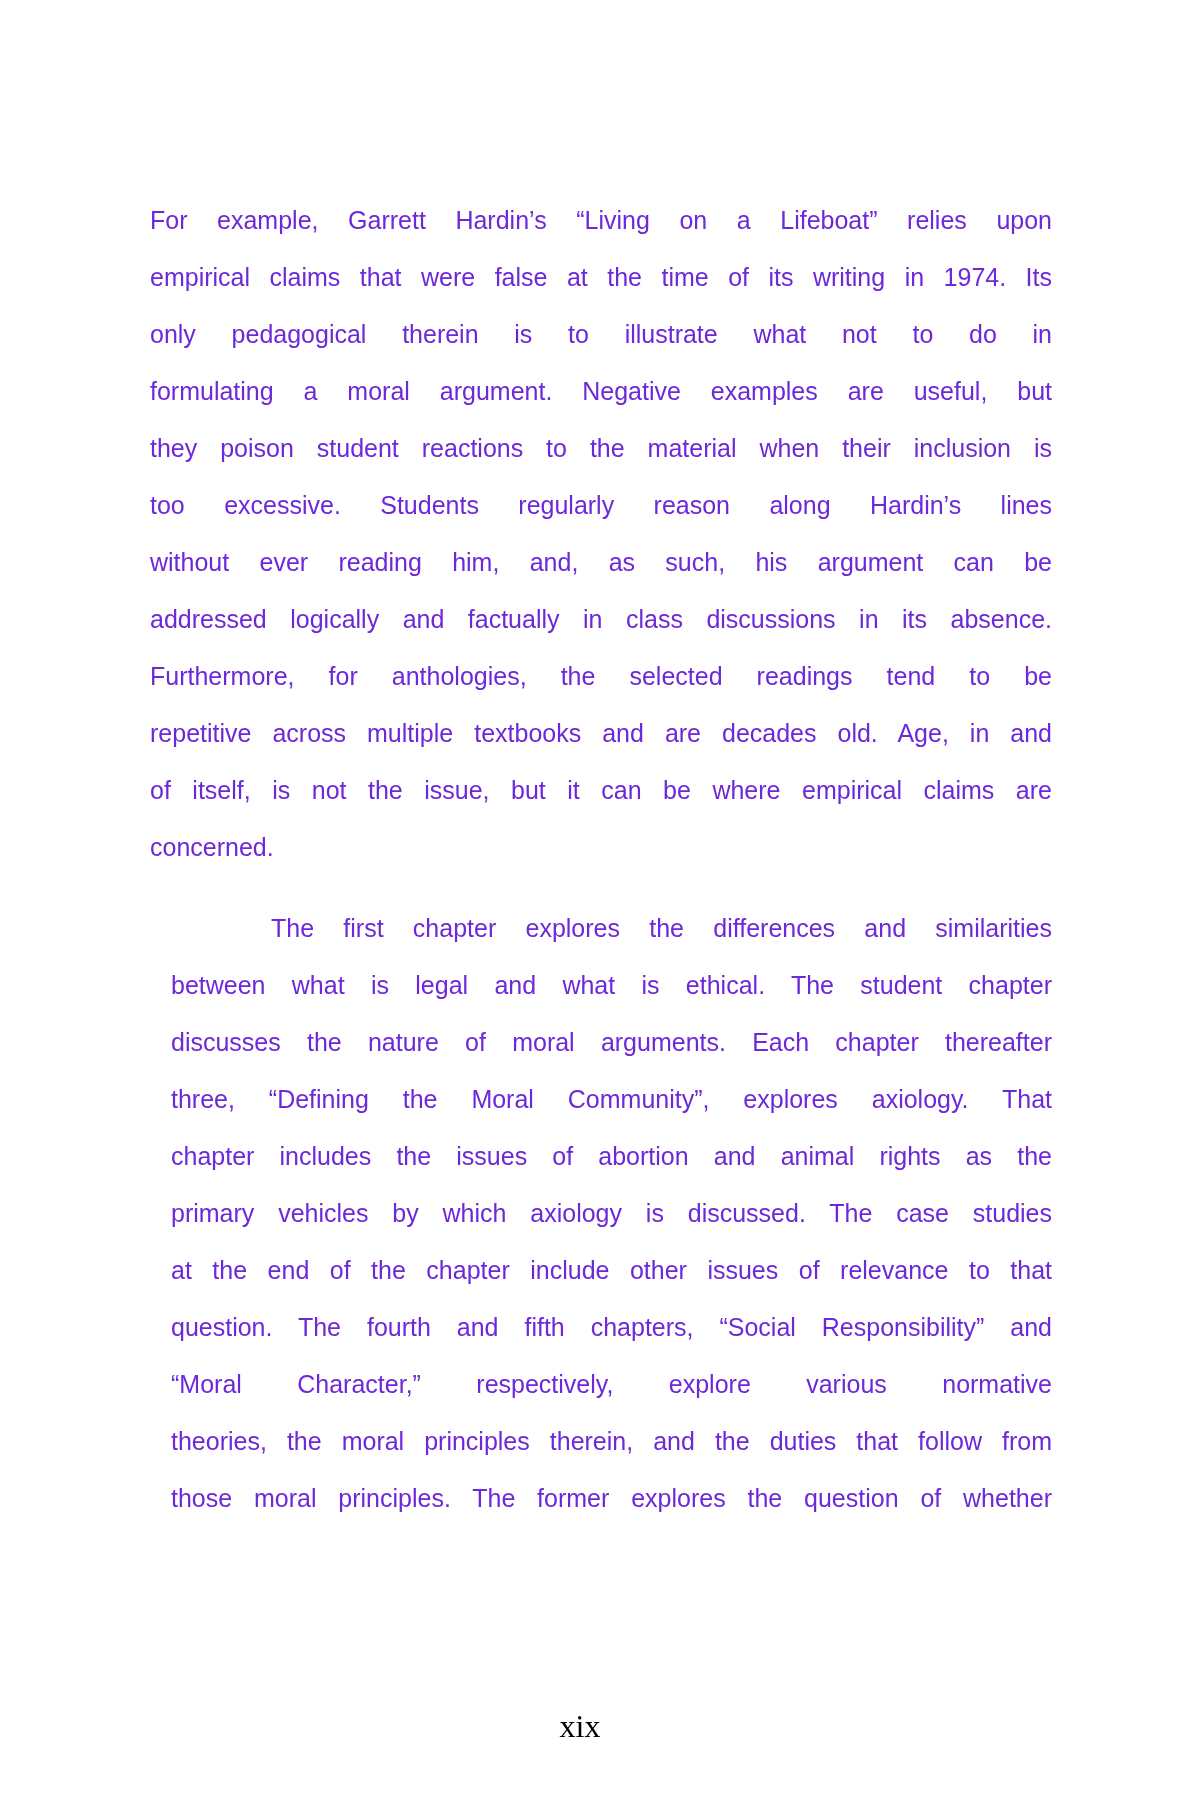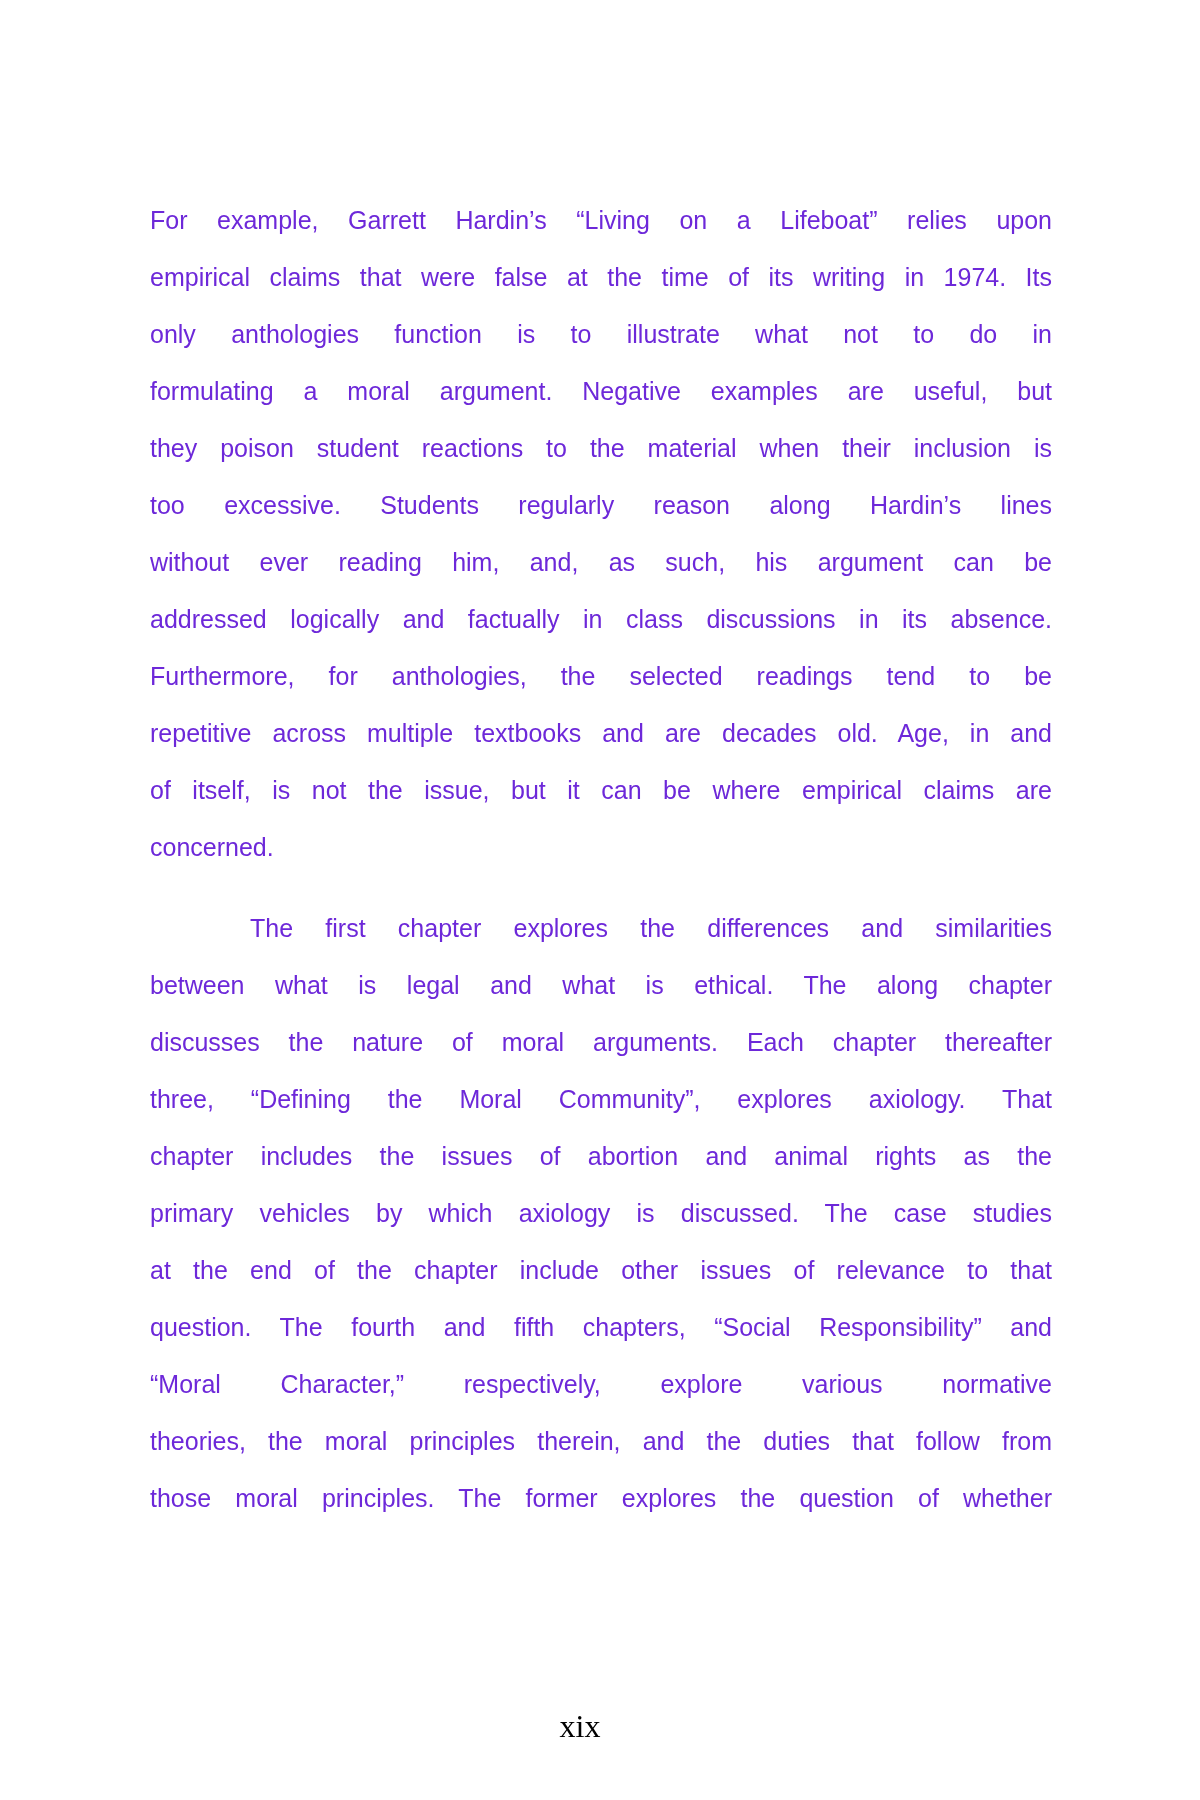--- a/index.html
+++ b/index.html
@@ -22,20 +22,21 @@
     font-family: Liberation Sans, sans-serif;
     font-size: 25px;
     line-height: 57px;
   }
   .paragraph {
     margin: 0;
     padding: 0;
   }
   .paragraph.second {
     margin-top: 24px;
+    margin-left: 21px;
   }
   .line {
     text-align: justify;
     text-align-last: justify;
     text-justify: inter-word;
     white-space: normal;
   }
   .line.para-end {
     text-align-last: left;
   }
@@ -54,34 +55,34 @@
     line-height: 57px;
   }
 </style>
 </head>
 <body>
 
 <div class="text-block">
   <div class="paragraph first">
     <div class="line">For example, Garrett Hardin’s “Living on a Lifeboat” relies upon</div>
     <div class="line">empirical claims that were false at the time of its writing in 1974. Its</div>
-    <div class="line">only anthologies function is to illustrate what not to do in</div>
+    <div class="line">only pedagogical therein is to illustrate what not to do in</div>
     <div class="line">formulating a moral argument. Negative examples are useful, but</div>
     <div class="line">they poison student reactions to the material when their inclusion is</div>
     <div class="line">too excessive. Students regularly reason along Hardin’s lines</div>
     <div class="line">without ever reading him, and, as such, his argument can be</div>
     <div class="line">addressed logically and factually in class discussions in its absence.</div>
     <div class="line">Furthermore, for anthologies, the selected readings tend to be</div>
     <div class="line">repetitive across multiple textbooks and are decades old. Age, in and</div>
     <div class="line">of itself, is not the issue, but it can be where empirical claims are</div>
     <div class="line para-end">concerned.</div>
   </div>
   <div class="paragraph second">
     <div class="line indent">The first chapter explores the differences and similarities</div>
-    <div class="line">between what is legal and what is ethical. The along chapter</div>
+    <div class="line">between what is legal and what is ethical. The student chapter</div>
     <div class="line">discusses the nature of moral arguments. Each chapter thereafter</div>
     <div class="line">three, “Defining the Moral Community”, explores axiology. That</div>
     <div class="line">chapter includes the issues of abortion and animal rights as the</div>
     <div class="line">primary vehicles by which axiology is discussed. The case studies</div>
     <div class="line">at the end of the chapter include other issues of relevance to that</div>
     <div class="line">question. The fourth and fifth chapters, “Social Responsibility” and</div>
     <div class="line">“Moral Character,” respectively, explore various normative</div>
     <div class="line">theories, the moral principles therein, and the duties that follow from</div>
     <div class="line">those moral principles. The former explores the question of whether</div>
   </div>

